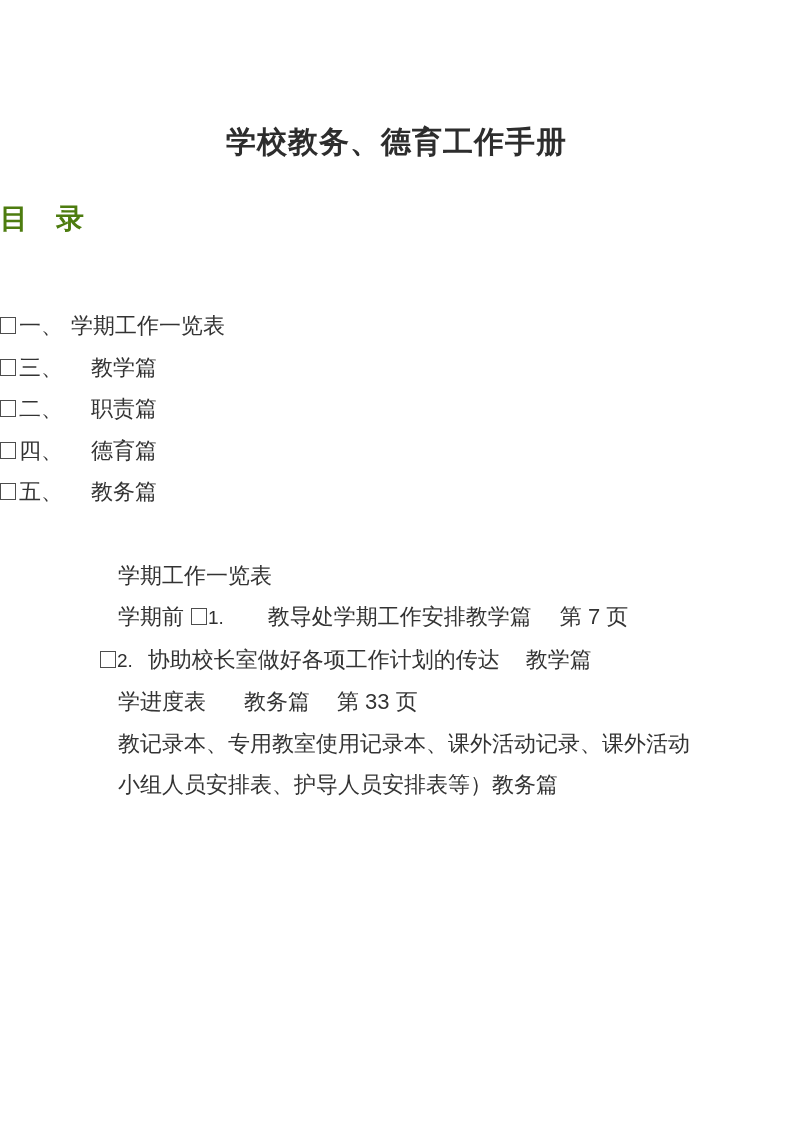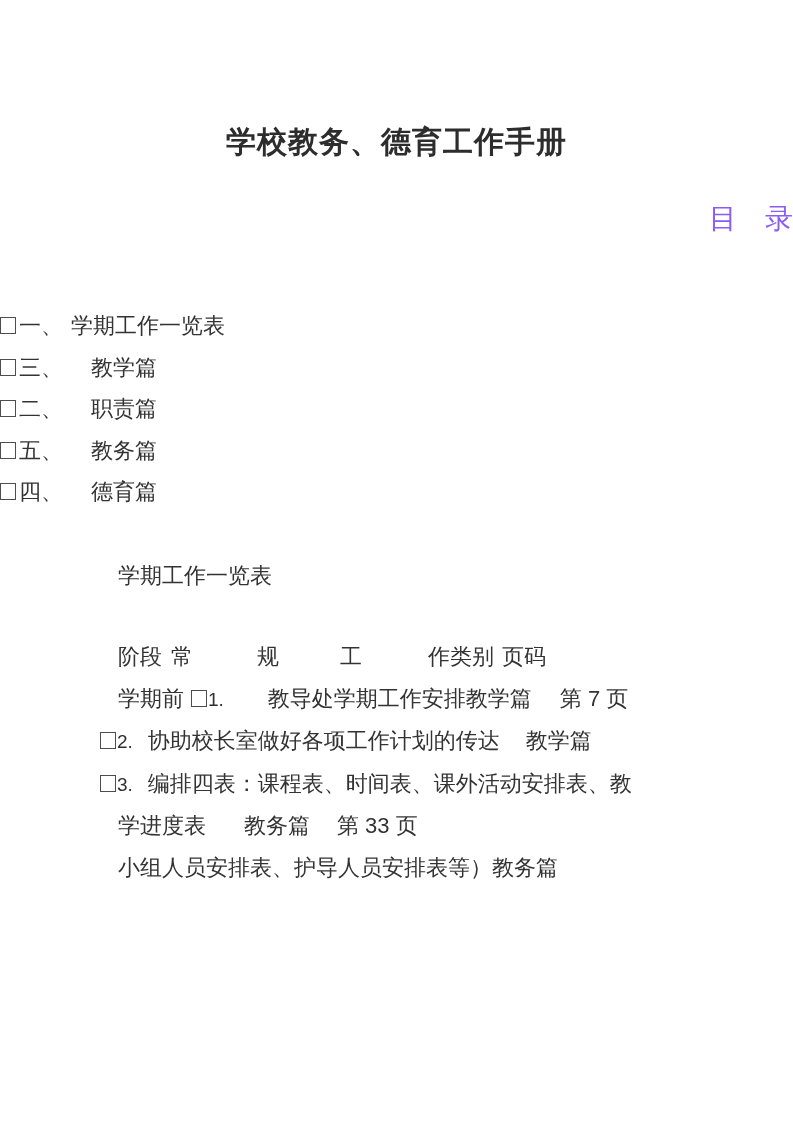--- a/index.html
+++ b/index.html
@@ -19,23 +19,23 @@
     font-weight: 700;
     text-align: center;
     color: #2d2d2d;
     letter-spacing: 1px;
     white-space: nowrap;
   }
   .toc-heading {
     margin: 41px 0 0 0;
     font-size: 28px;
     line-height: 36px;
-    font-weight: 400;
-    text-align: right;
-    color: #8b5cf6;
+    font-weight: 700;
+    text-align: left;
+    color: #4d7c0f;
     white-space: nowrap;
   }
   .toc { margin-top: 68px; }
   .toc-line {
     line-height: 41.5px;
     height: 41.5px;
     font-size: 22px;
     white-space: nowrap;
   }
   .cbx {
@@ -103,53 +103,50 @@
     <div class="toc-line">
       <span class="cbx"></span><span>一、</span><span class="toc-text first">学期工作一览表</span>
     </div>
     <div class="toc-line">
       <span class="cbx"></span><span>三、</span><span class="toc-text">教学篇</span>
     </div>
     <div class="toc-line">
       <span class="cbx"></span><span>二、</span><span class="toc-text">职责篇</span>
     </div>
     <div class="toc-line">
-      <span class="cbx"></span><span>五、</span><span class="toc-text">教务篇</span>
+      <span class="cbx"></span><span>四、</span><span class="toc-text">德育篇</span>
     </div>
     <div class="toc-line">
-      <span class="cbx"></span><span>四、</span><span class="toc-text">德育篇</span>
+      <span class="cbx"></span><span>五、</span><span class="toc-text">教务篇</span>
     </div>
   </div>
 
   <div class="sec-heading">学期工作一览表</div>
 
-  <div class="hdr-line">
-    <span class="hcol-0">阶段</span><span class="hcol-1">常</span><span class="hcol-2">规</span><span class="hcol-3">工</span><span class="hcol-4">作类别</span><span class="hcol-5">页码</span>
-  </div>
 
   <div class="worklist">
 
     <div class="wl-line">
       <span class="stage">学期前</span><span class="cbx cbx-ml"></span><span class="num">1.</span><span class="row1-text">教导处学期工作安排教学篇</span><span class="row1-page">第 7 页</span>
     </div>
 
     <div class="wl-line indented">
       <span class="cbx"></span><span class="num">2.</span><span class="row2-text">协助校长室做好各项工作计划的传达</span><span class="row2-cat">教学篇</span>
     </div>
 
-    <div class="wl-line indented">
-      <span class="cbx"></span><span class="num">3.</span><span class="row3-text">编排四表：课程表、时间表、课外活动安排表、教</span>
-    </div>
 
     <div class="wl-line">
       <span>学进度表</span><span class="cont-cat">教务篇</span><span class="cont-page">第 33 页</span>
     </div>
 
 
 
+    <div class="wl-line">
+      <span>教记录本、专用教室使用记录本、课外活动记录、课外活动</span>
+    </div>
 
     <div class="wl-line">
       <span>小组人员安排表、护导人员安排表等）教务篇</span>
     </div>
 
   </div>
 
 </div>
 
 </body></html>

